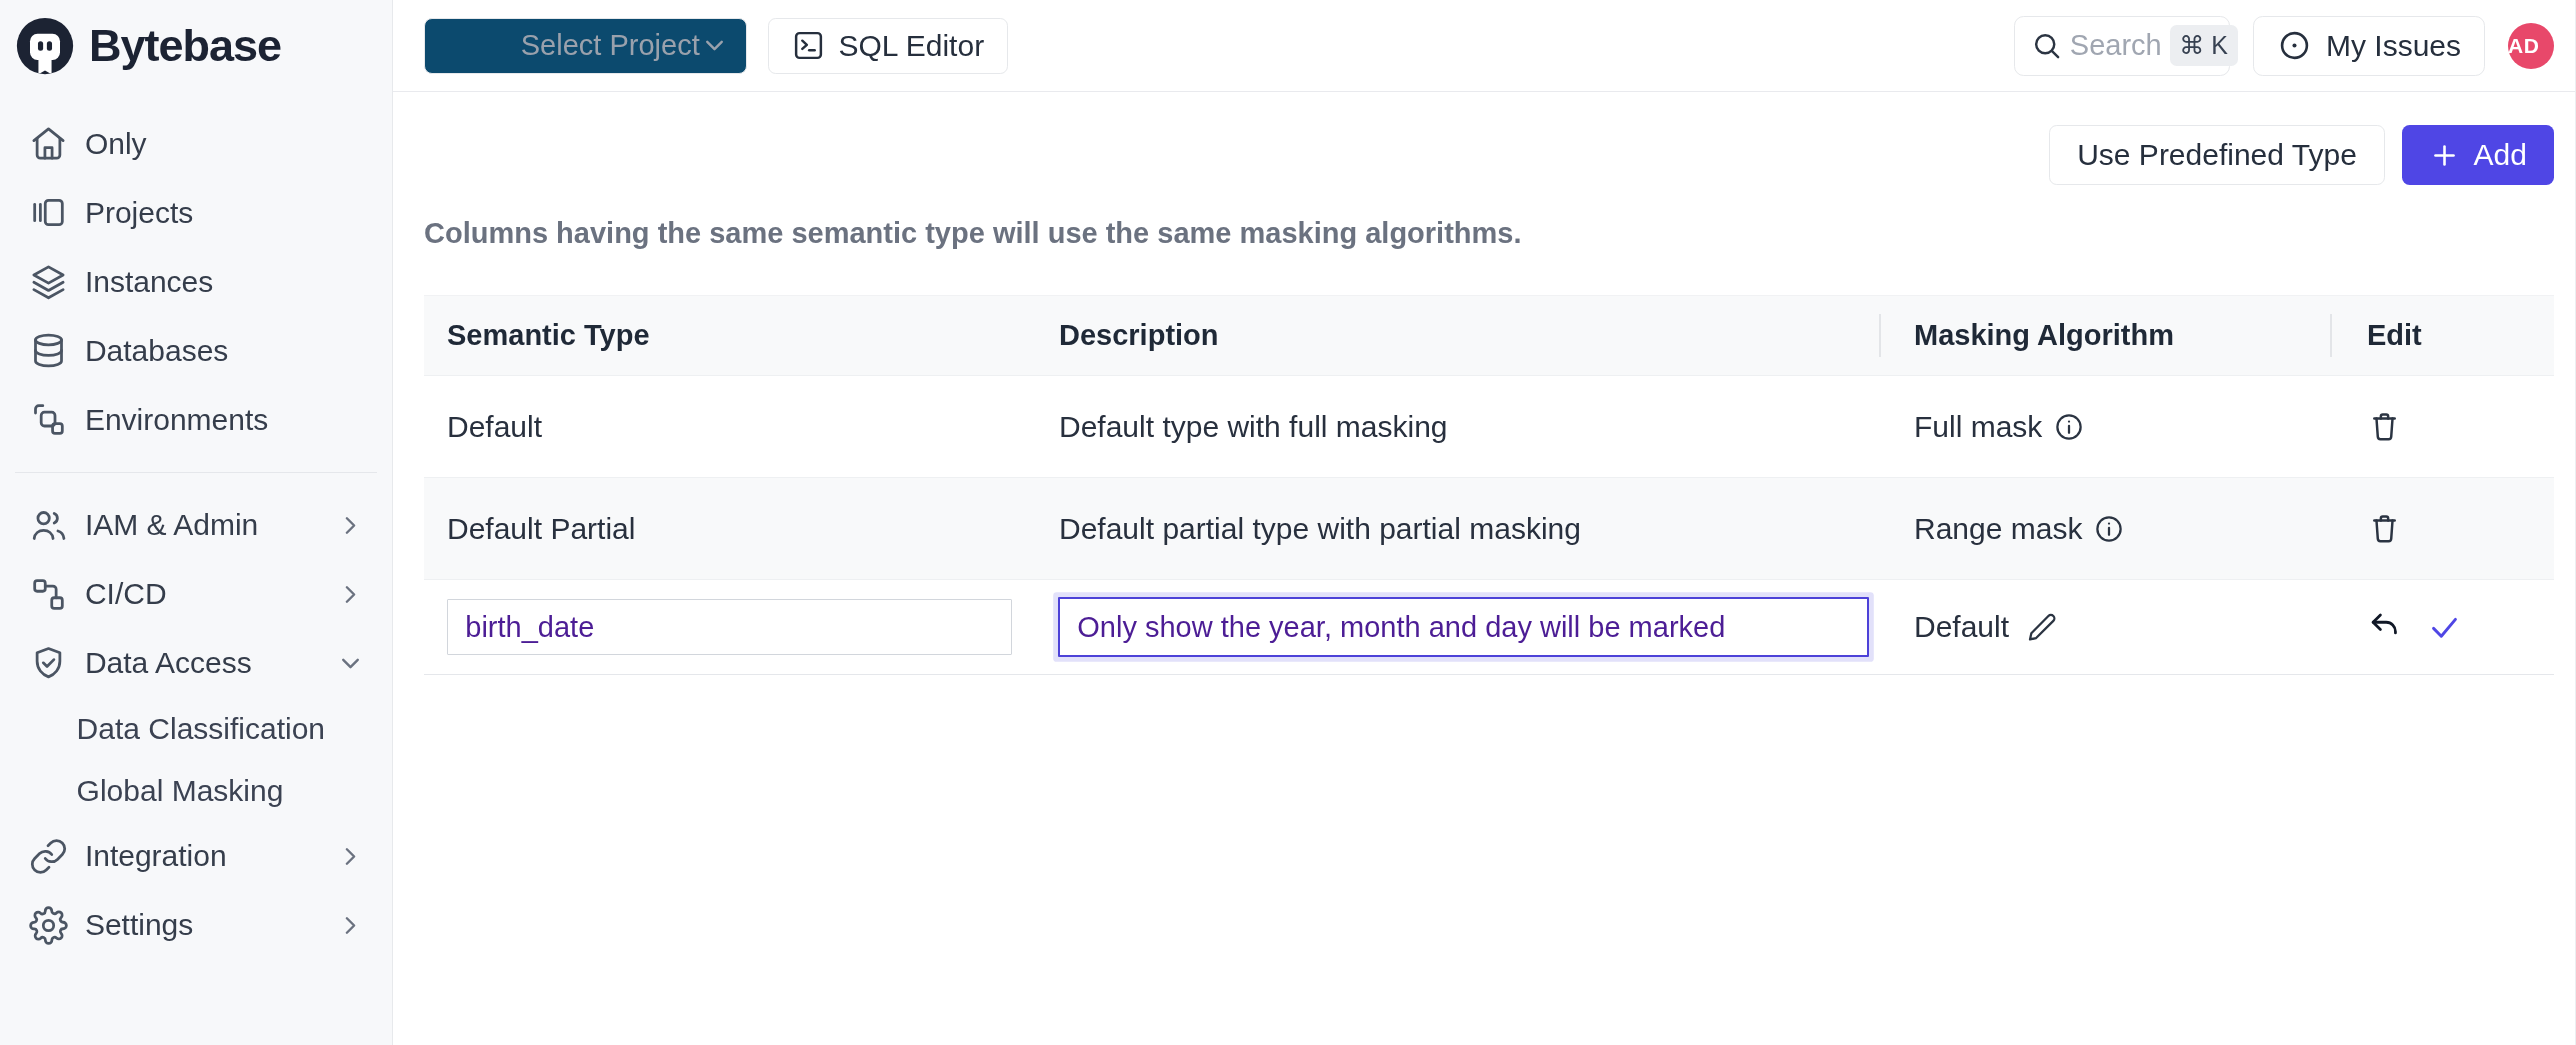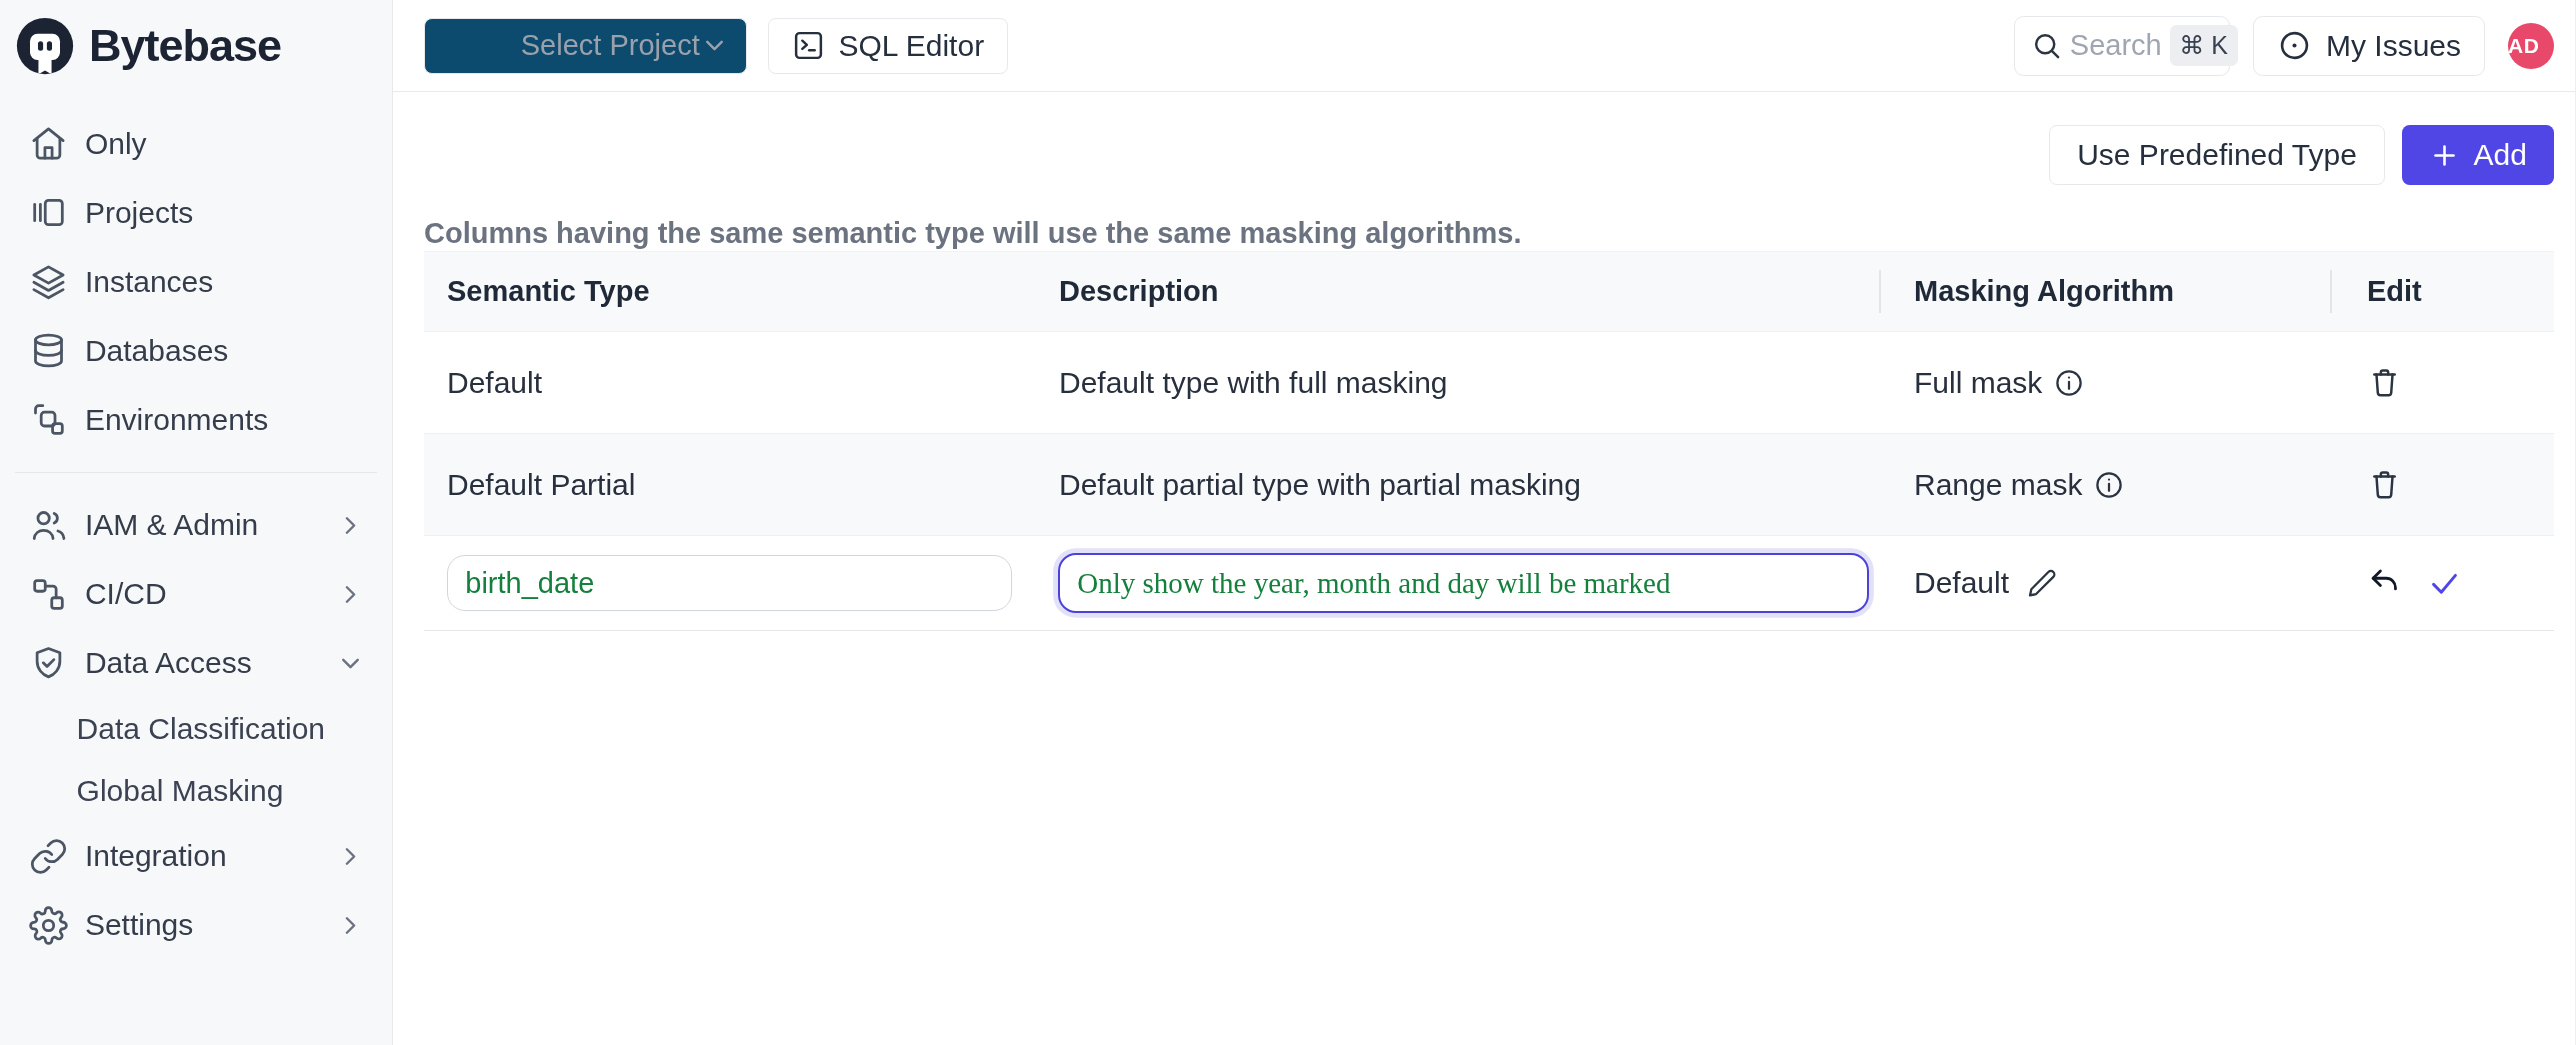--- a/index.html
+++ b/index.html
@@ -74,21 +74,21 @@
   .content{padding:0 21px 0 31px;flex:1;}
   .actions-row{margin-top:33px;display:flex;justify-content:flex-end;gap:17.3px;}
   .btn-outline{height:60px;padding:0 27px;border-radius:7.7px;}
   .btn-primary{
     height:60px;padding:0 27px;border-radius:7.7px;border:none;
     background:var(--accent);color:#fff;
   }
   .btn-primary svg{width:31px;height:31px;}
   .page-desc{margin-top:31px;color:#6b7280;font-size:29px;line-height:35px;font-weight:bold;}
   
-  .table{border-bottom:1.9px solid #e5e7eb;border-top:1.9px solid #f1f2f4;}
+  .table{margin-top:44px;border-bottom:1.9px solid #e5e7eb;border-top:1.9px solid #f1f2f4;}
   .tgrid{display:grid;grid-template-columns:612px 843px 451px 222px;}
   .thead{background:#f8f9fa;height:79px;}
   .th{
     display:flex;align-items:center;padding-left:23px;
     font-weight:700;color:#1f2937;font-size:29px;position:relative;
   }
   .th.col3,.td.col3{padding-left:35px;}
   .th.col4,.td.col4{padding-left:37px;}
   .th.sep::before{
     content:"";position:absolute;left:0;top:18.3px;bottom:18.3px;width:1.9px;background:#e3e5e8;
@@ -98,22 +98,22 @@
   .trow-edit{height:95px;border-top:1.9px solid #eef0f2;background:#fff;}
   .td{display:flex;align-items:center;padding-left:23px;color:#28303e;font-size:30px;gap:11.6px;}
   .info-btn{background:none;border:none;display:flex;cursor:pointer;color:#2b3442;padding:0;}
   .info-btn svg{width:30px;height:30px;}
   .icon-btn{background:none;border:none;display:flex;cursor:pointer;color:#2b3442;padding:0;}
   .icon-btn svg{width:35px;height:35px;}
   .pencil-btn svg{width:32px;height:32px;}
   .check-btn{color:var(--accent);}
   .td-edit-cell{gap:25px;}
   .cell-input{
-    height:56px;width:565px;border:1.9px solid #d2d6dc;border-radius:18px;
-    padding:0 17.3px;font-size:29px;font-family:inherit;color:#15803d;background:#fff;outline:none;
+    height:56px;width:565px;border:1.9px solid #d2d6dc;border-radius:1px;
+    padding:0 17.3px;font-size:29px;font-family:inherit;color:#4c1d95;background:#fff;outline:none;
   }
   .cell-input.wide{width:811px;}
   .cell-input.focused{
     height:60px;border:2.9px solid #4d42d8;
     box-shadow:0 0 0 4.8px #e2e1fa;
   }
 </style>
 </head>
 <body>
 
@@ -393,21 +393,21 @@
                 <path d="M6.5 6.5 7.4 19a1.8 1.8 0 0 0 1.8 1.7h5.6a1.8 1.8 0 0 0 1.8-1.7l.9-12.5"></path>
               </svg>
           </button>
         </div>
       </div>
 
       <div class="tgrid trow-edit">
         <div class="td col1">
           <input class="cell-input" type="text" value="birth_date" style="">
         </div>
-        <div class="td col2" style="padding-left:22px;font-family:Liberation Serif, serif;">
+        <div class="td col2" style="padding-left:22px;">
           <input class="cell-input wide focused" type="text" value="Only show the year, month and day will be marked" style="">
         </div>
         <div class="td col3">
           <span>Default</span>
           <button class="icon-btn pencil-btn" style="margin-left:5.8px;">
             <svg viewBox="0 0 24 24" fill="none" stroke="currentColor" stroke-width="1.7" stroke-linecap="round" stroke-linejoin="round">
                 <path d="M16.8 3.7a2.6 2.6 0 0 1 3.7 3.7L7.6 20.3 3 21.3l1-4.6z"></path>
               </svg>
           </button>
         </div>

